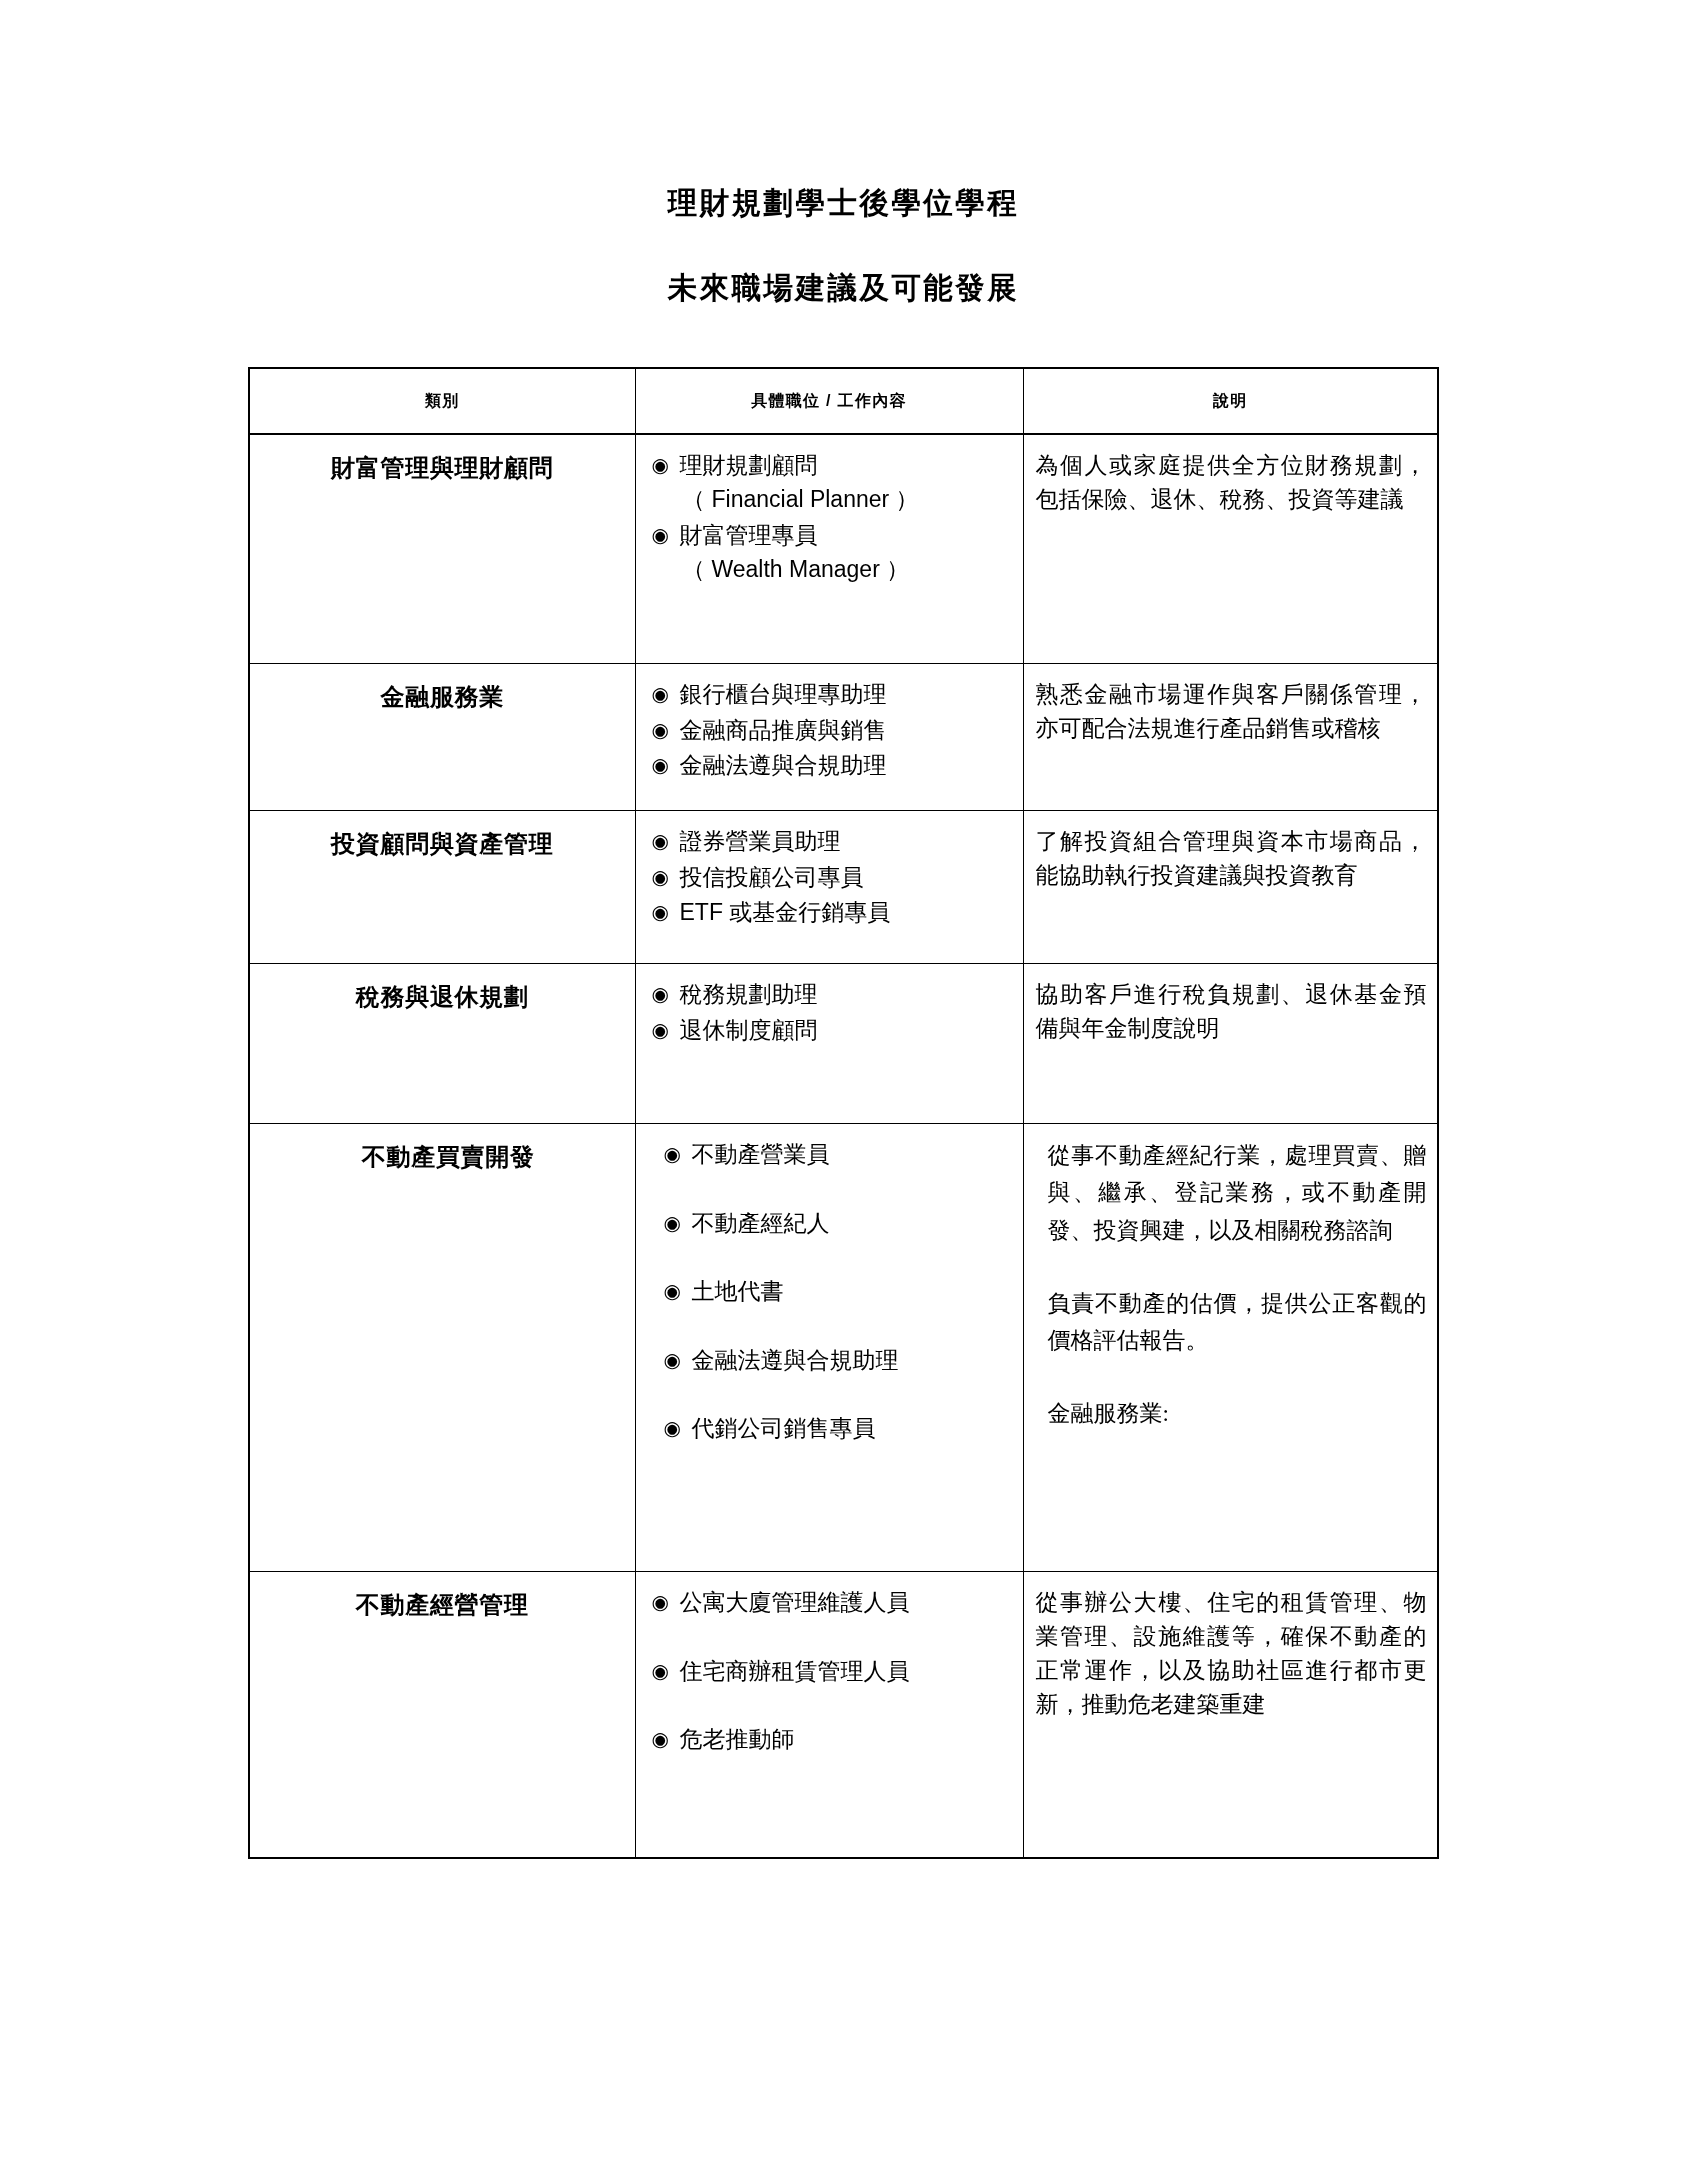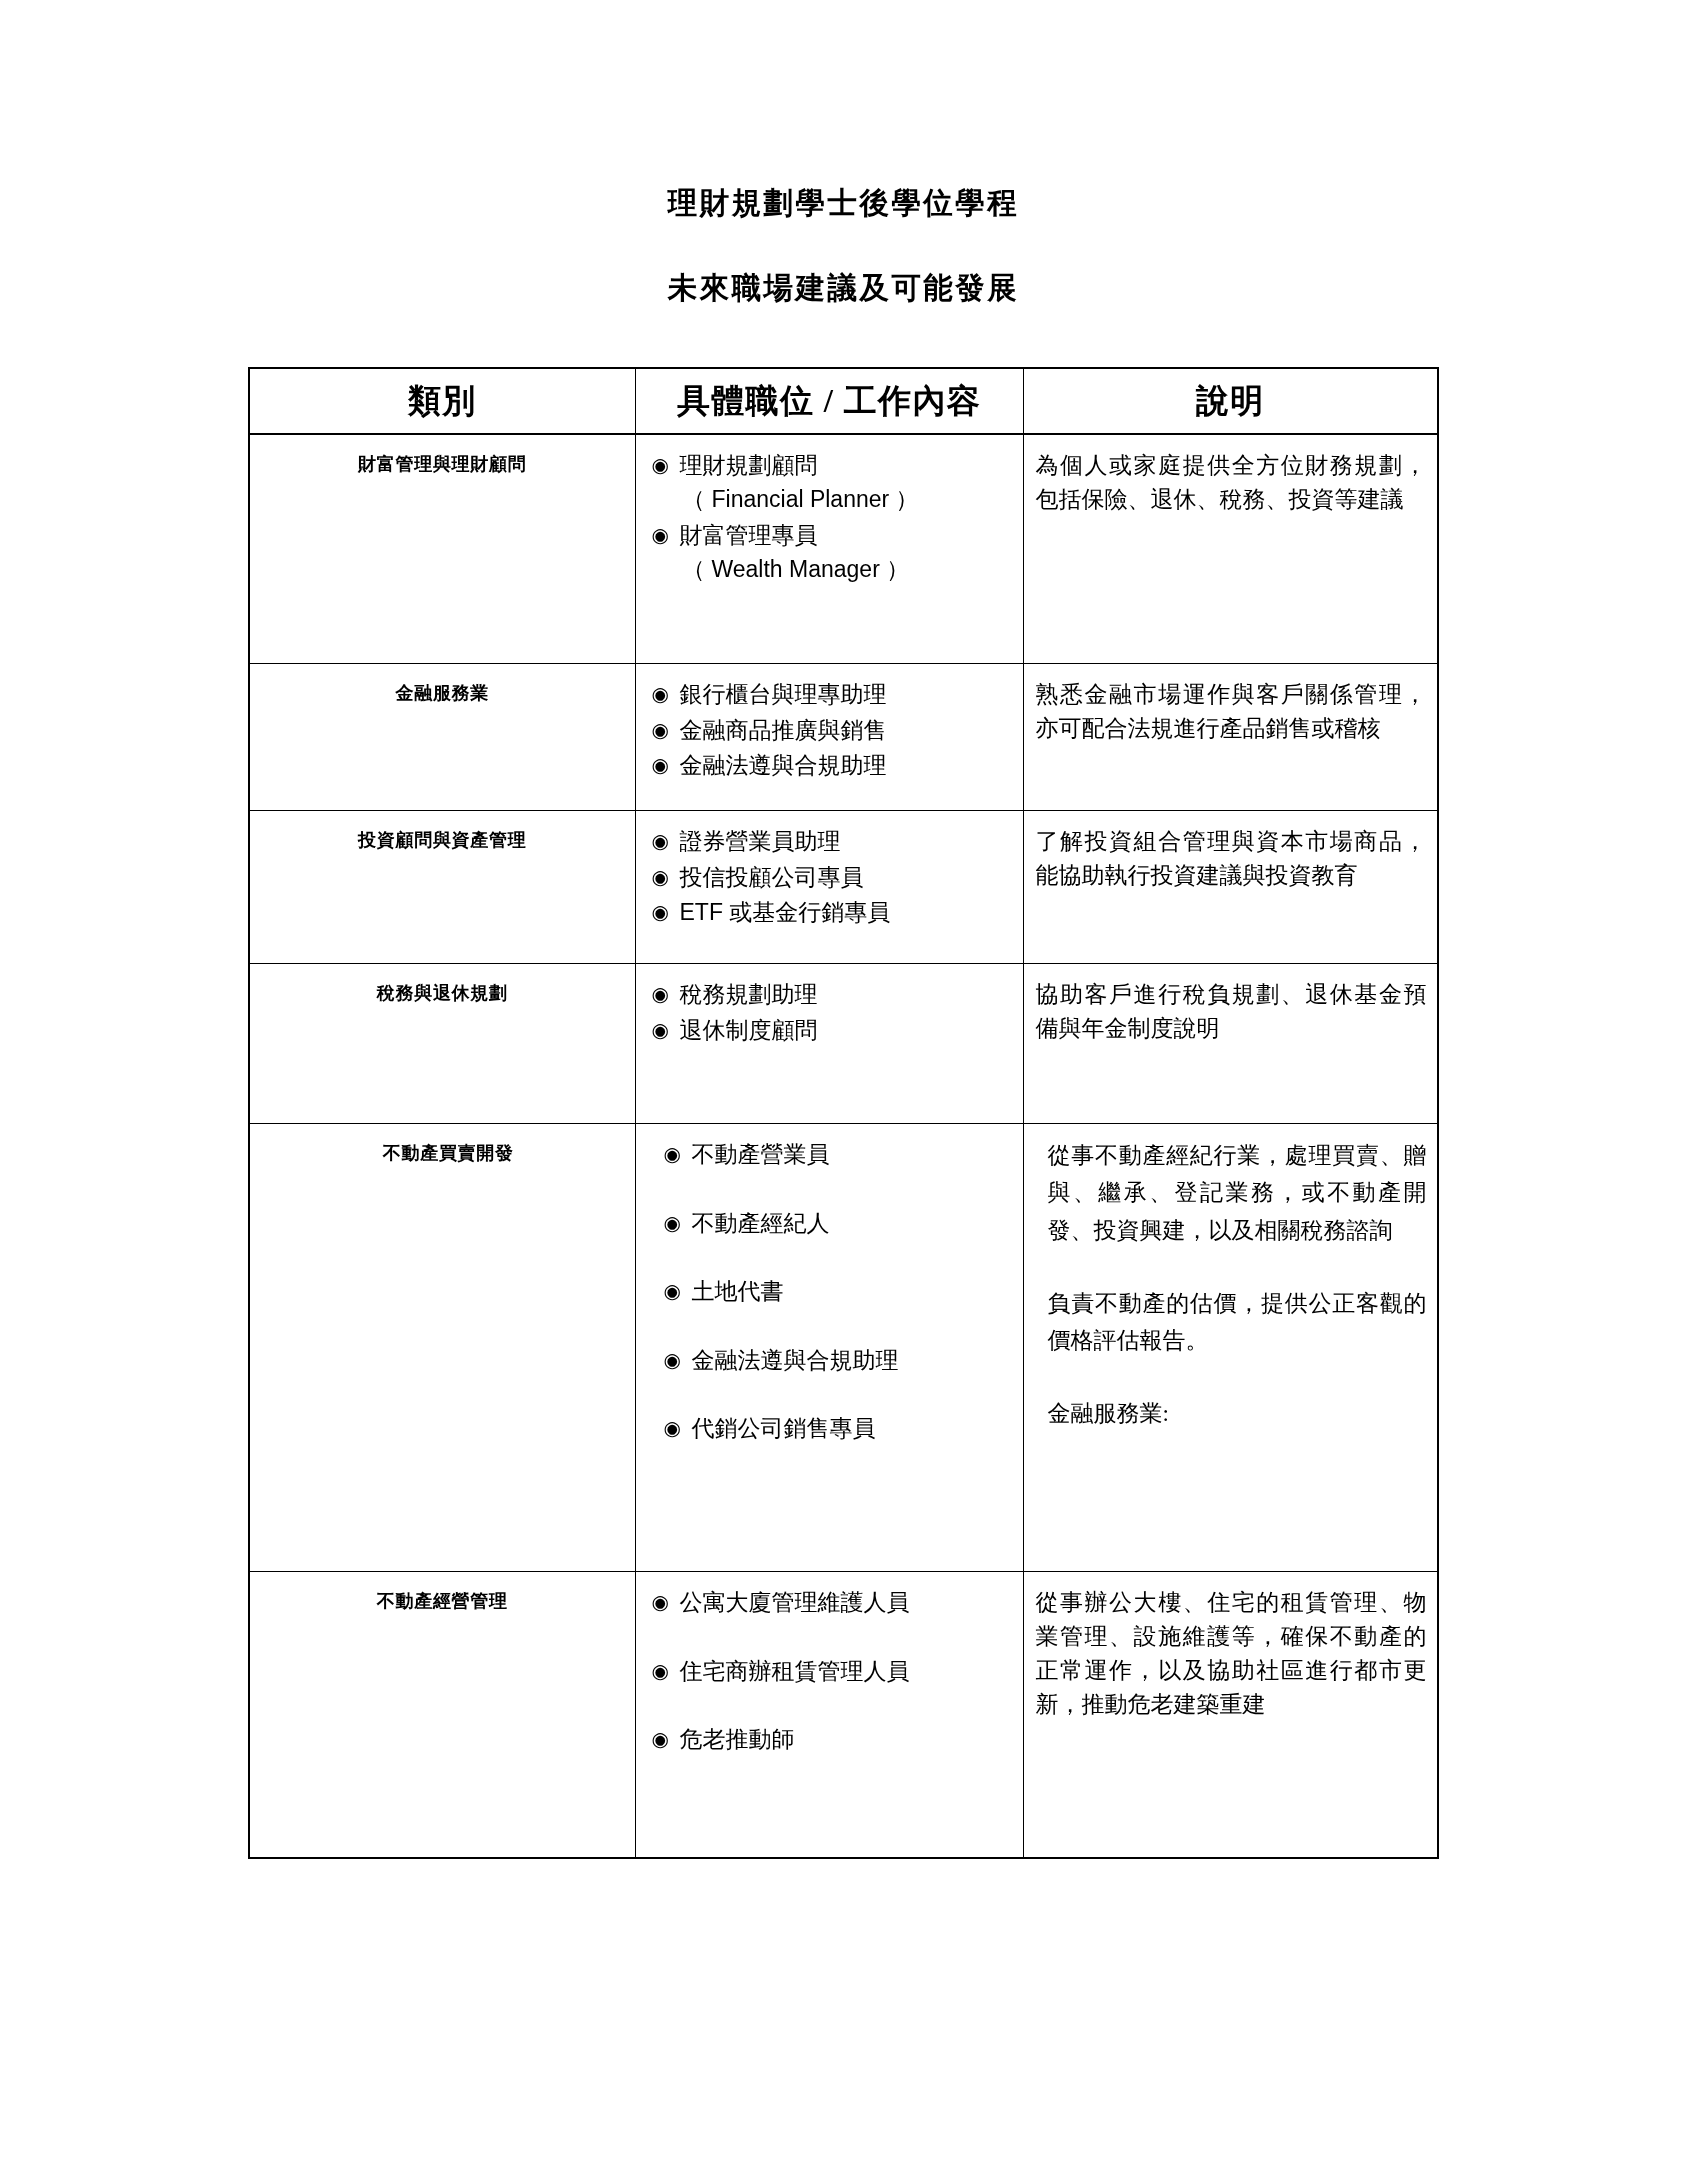--- a/index.html
+++ b/index.html
@@ -77,29 +77,28 @@
   }
   table.jobs thead th {
     border-bottom: 2.6px solid #000;
   }
 
   .hdr-cell {
     height: 64px;
     display: flex;
     align-items: center;
     justify-content: center;
-    font-size: 33px;
+    font-size: 16px;
     font-weight: 700;
     letter-spacing: 1.3px;
-    font-family: Liberation Serif, serif;
   }
 
   
   .cat {
-    font-size: 18px;
+    font-size: 24px;
     font-weight: 700;
     letter-spacing: 0.7px;
     text-align: center;
     padding-top: 17px;
     padding-left: 5.3px;
     padding-right: 5.3px;
     line-height: 1.35;
   }
 
   

